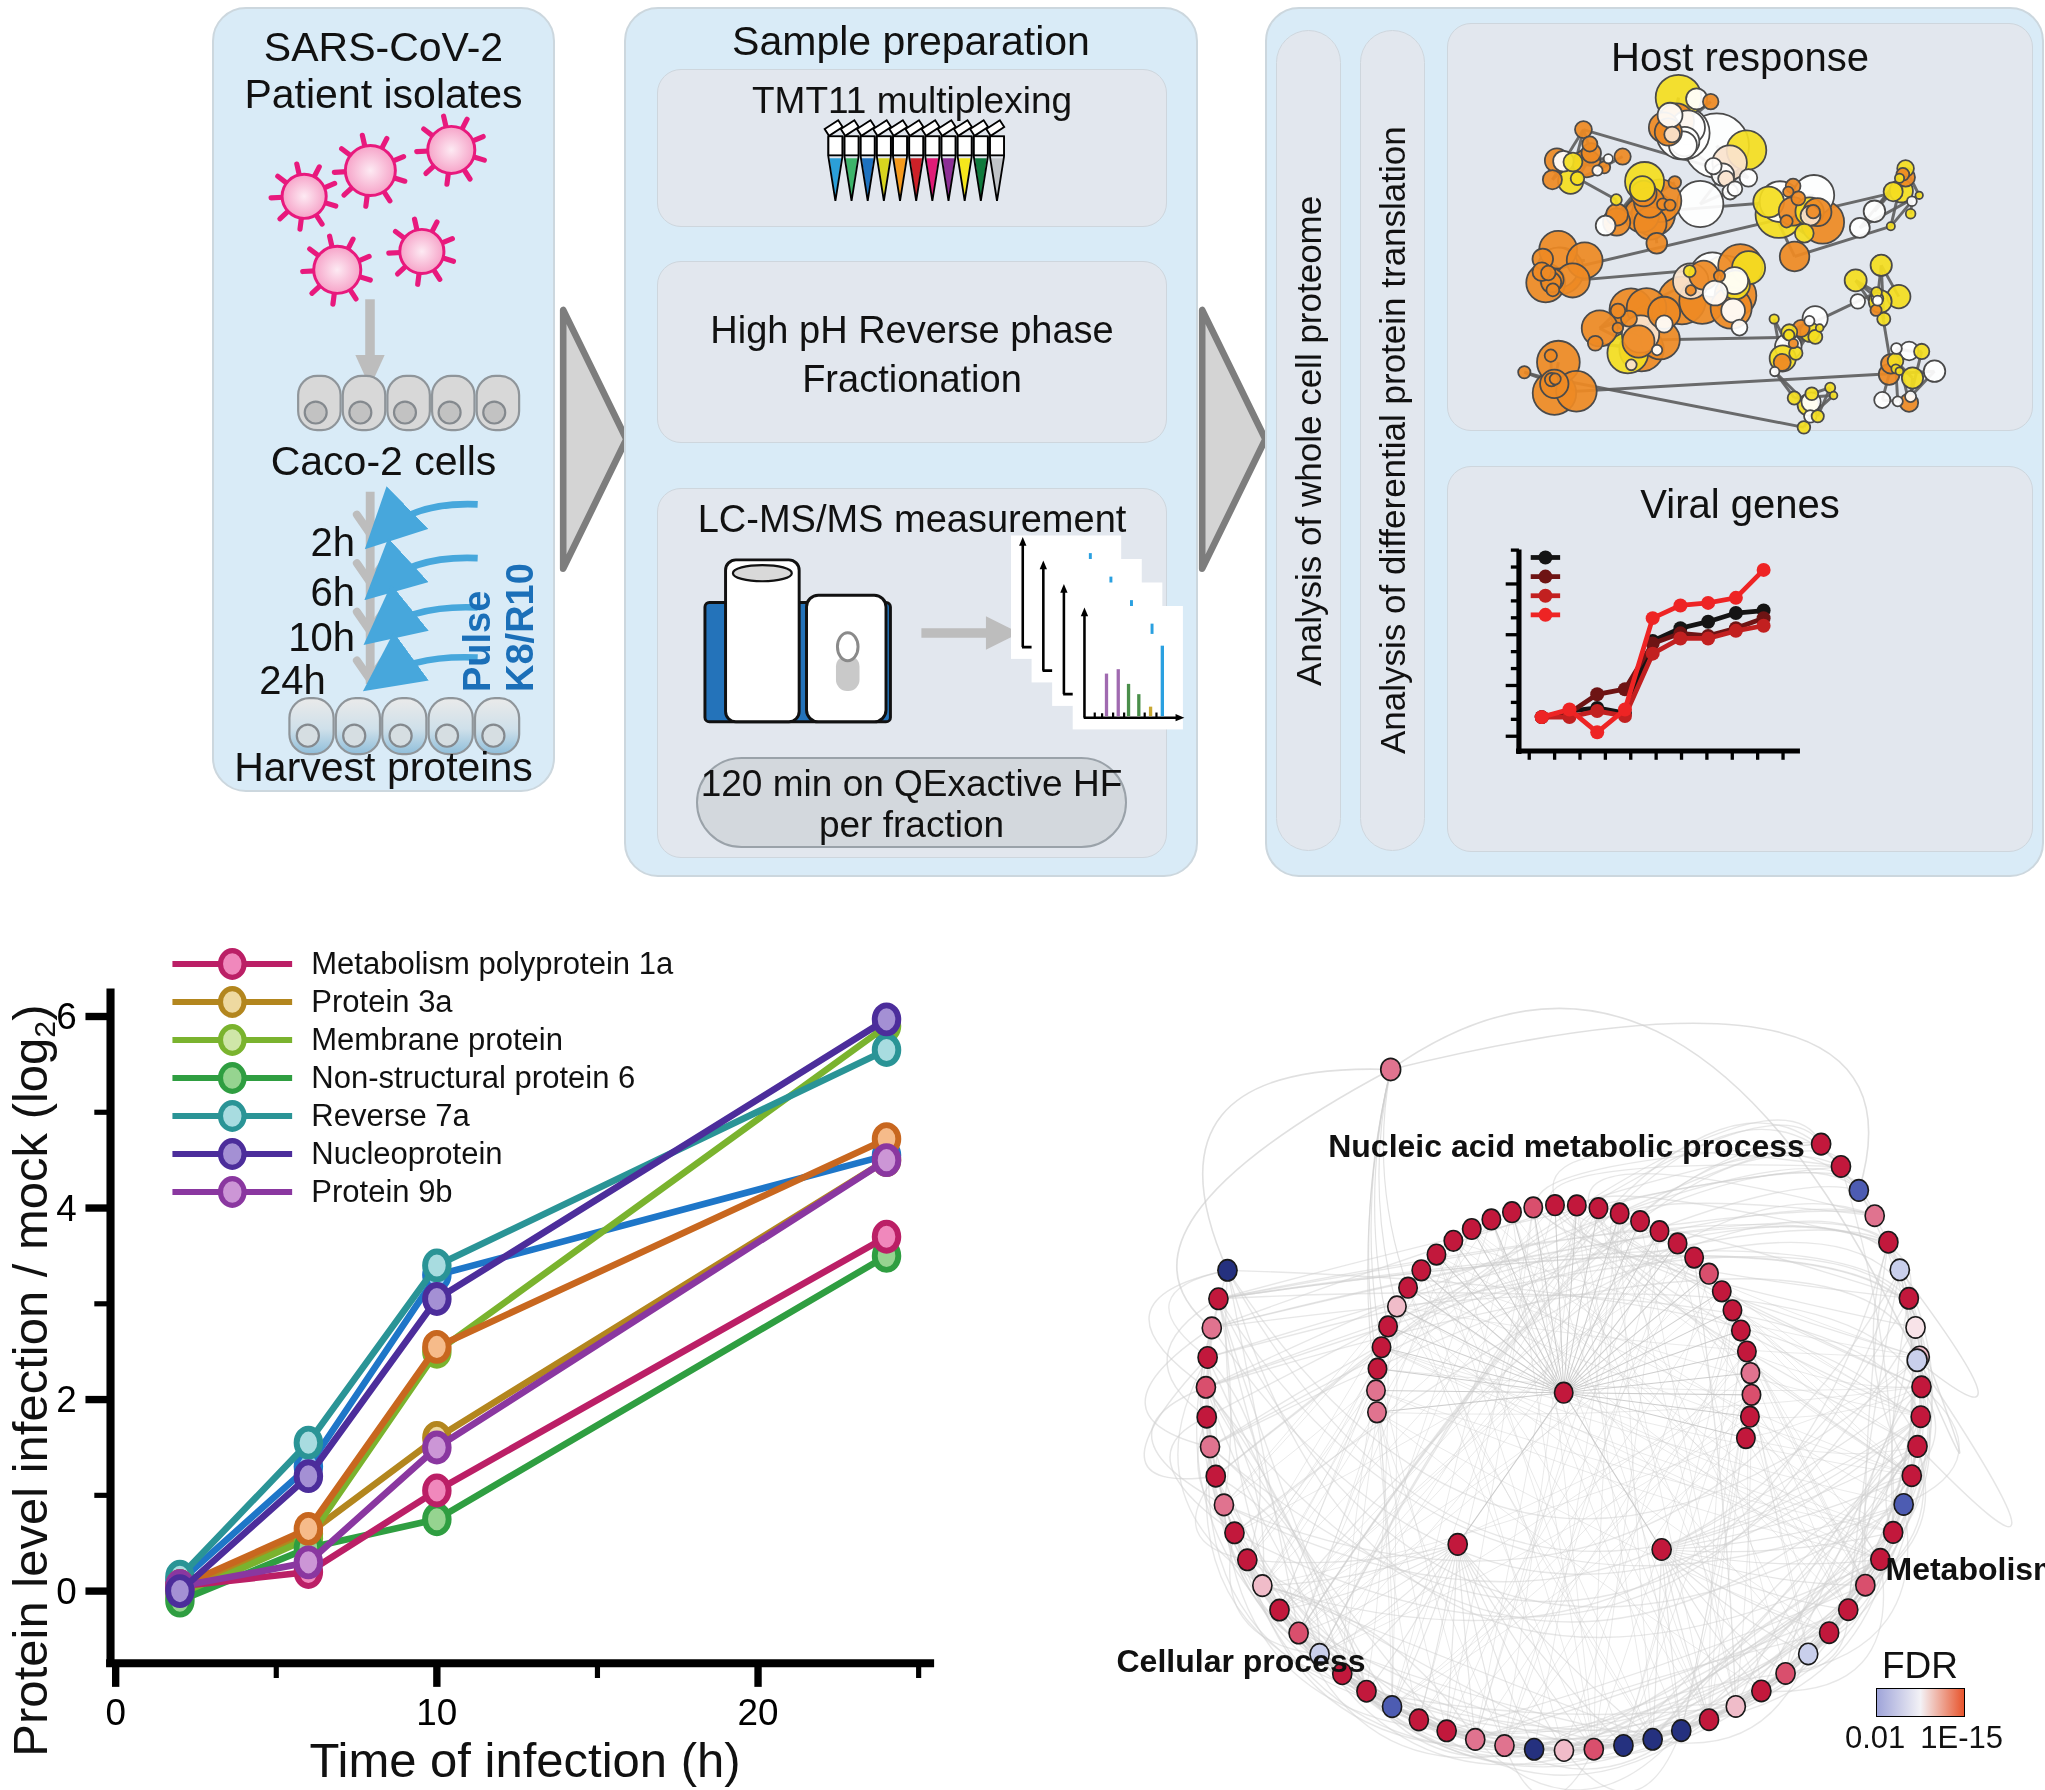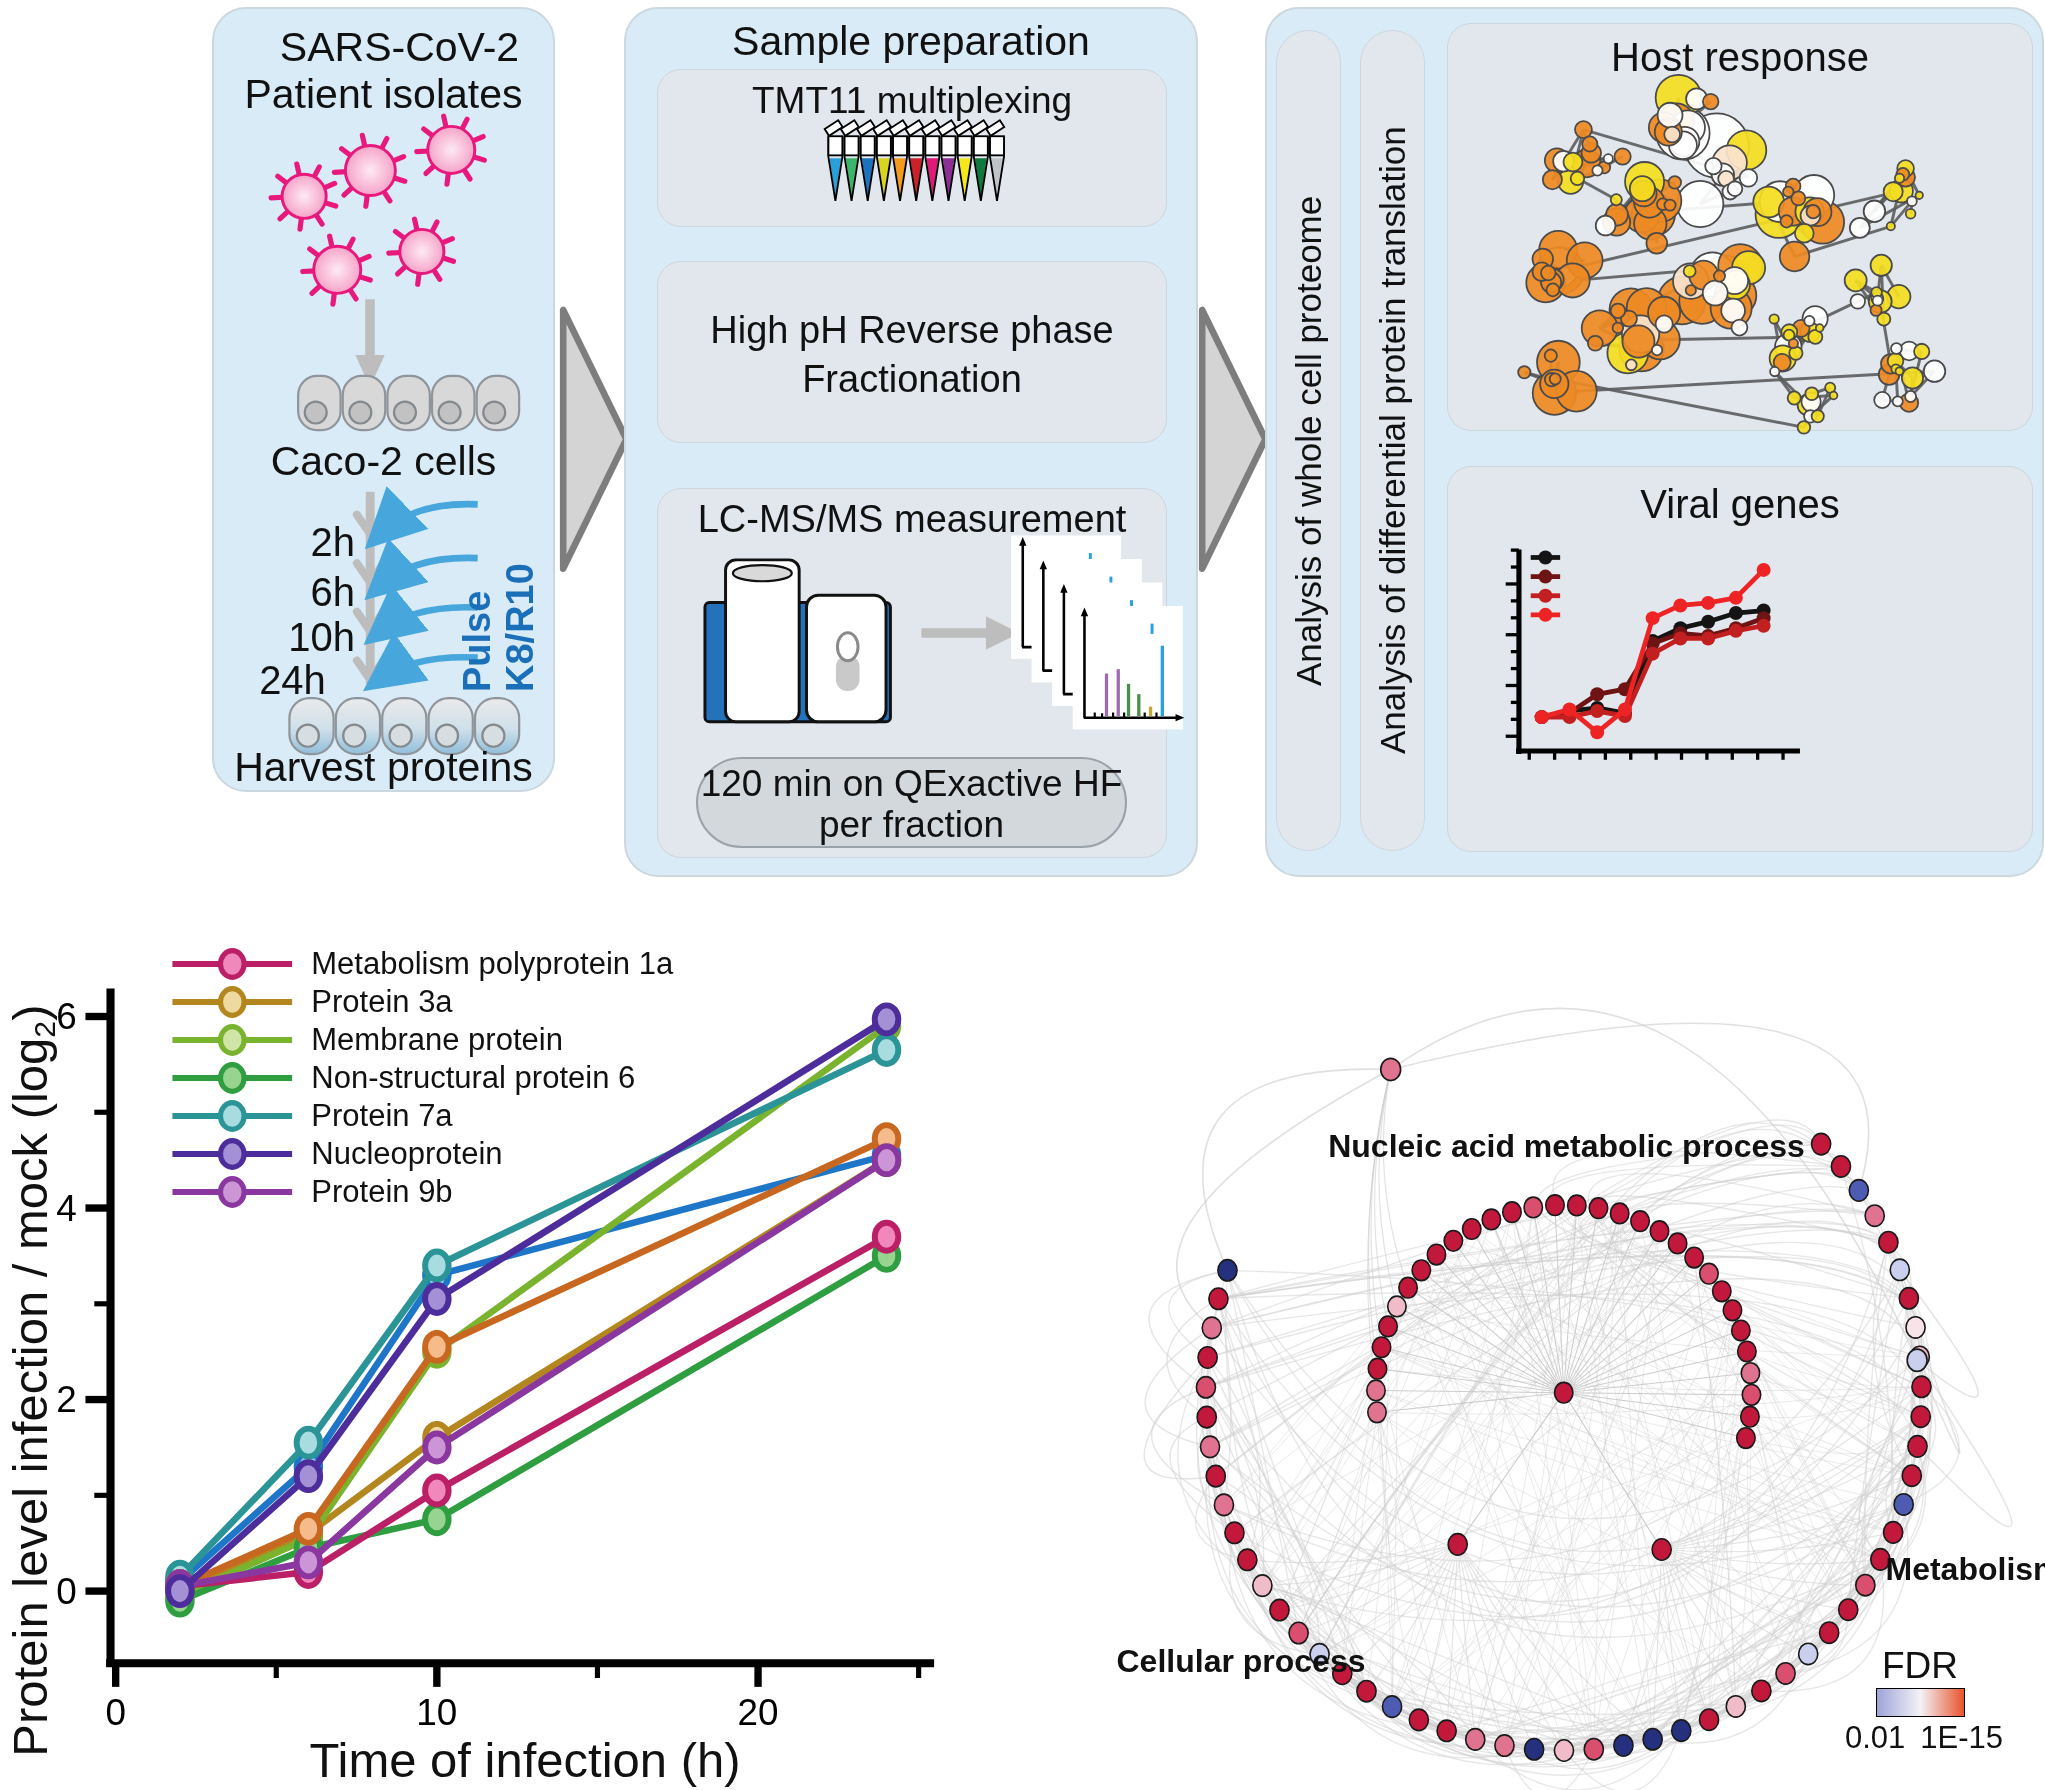--- a/index.html
+++ b/index.html
@@ -24,21 +24,21 @@
     background:linear-gradient(90deg,#9fa4d9 0%,#f3f2f6 50%,#e8542c 100%);}
   .lrow{display:flex;align-items:center;height:38px;}
   .lrow span{font-size:31px;white-space:nowrap;}
 </style>
 </head>
 <body>
 
 <div id="canvas">
 
   <div class="abs panel" style="left:212px;top:7.4px;width:339px;height:781px;">
-    <div class="abs ctext t56" style="left:0;top:14.7px;width:339px;padding-left:16px;">SARS-CoV-2</div>
+    <div class="abs ctext t56" style="left:0;top:14.7px;width:339px;">SARS-CoV-2</div>
     <div class="abs ctext t56" style="left:0;top:62px;width:339px;">Patient isolates</div>
     <svg id="virus-svg" class="abs" style="left:46px;top:110px;" width="309" height="184" viewBox="0 0 420 250">
         <defs>
           <radialGradient id="vgrad">
             <stop offset="0%" stop-color="#fdeaf3"></stop>
             <stop offset="100%" stop-color="#f6a3c8"></stop>
           </radialGradient>
         </defs>
         <line x1="86.74942169551697" y1="113.27456578651751" x2="102.99014201065228" y2="118.29840929976028" stroke="#e8197d" stroke-width="7" stroke-linecap="round"></line>
         <line x1="75.1724574833874" y1="128.53288197214277" x2="84.38430666972975" y2="142.82070316951516" stroke="#e8197d" stroke-width="7" stroke-linecap="round"></line>
@@ -819,21 +819,21 @@
           <line x1="6" y1="23" x2="168" y2="23" stroke="#2f9e41" stroke-width="8"></line>
           <ellipse cx="87" cy="23" rx="16" ry="18" fill="#96d490" stroke="#2f9e41" stroke-width="7"></ellipse>
         </svg>
         <span style="margin-left: 10.3px;">Non-structural protein 6</span>
       </div>
       <div class="lrow">
         <svg width="133" height="34" viewBox="0 0 180 46">
           <line x1="6" y1="23" x2="168" y2="23" stroke="#2a9496" stroke-width="8"></line>
           <ellipse cx="87" cy="23" rx="16" ry="18" fill="#a8dce0" stroke="#2a9496" stroke-width="7"></ellipse>
         </svg>
-        <span style="margin-left: 10.3px;">Protein 7a</span>
+        <span style="margin-left: 10.3px;">Reverse 7a</span>
       </div>
       <div class="lrow">
         <svg width="133" height="34" viewBox="0 0 180 46">
           <line x1="6" y1="23" x2="168" y2="23" stroke="#4c2d9b" stroke-width="8"></line>
           <ellipse cx="87" cy="23" rx="16" ry="18" fill="#a490d4" stroke="#4c2d9b" stroke-width="7"></ellipse>
         </svg>
         <span style="margin-left: 10.3px;">Nucleoprotein</span>
       </div>
       <div class="lrow">
         <svg width="133" height="34" viewBox="0 0 180 46">

